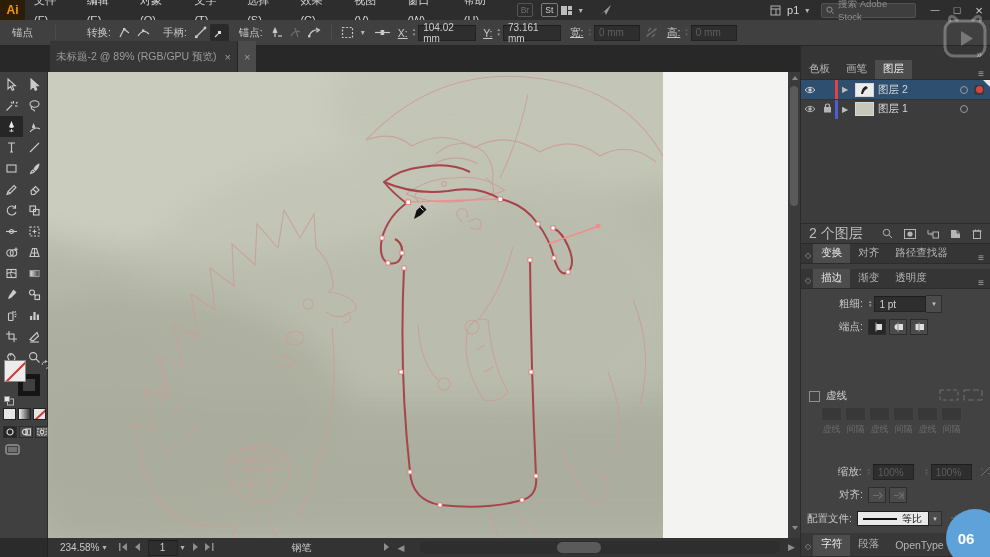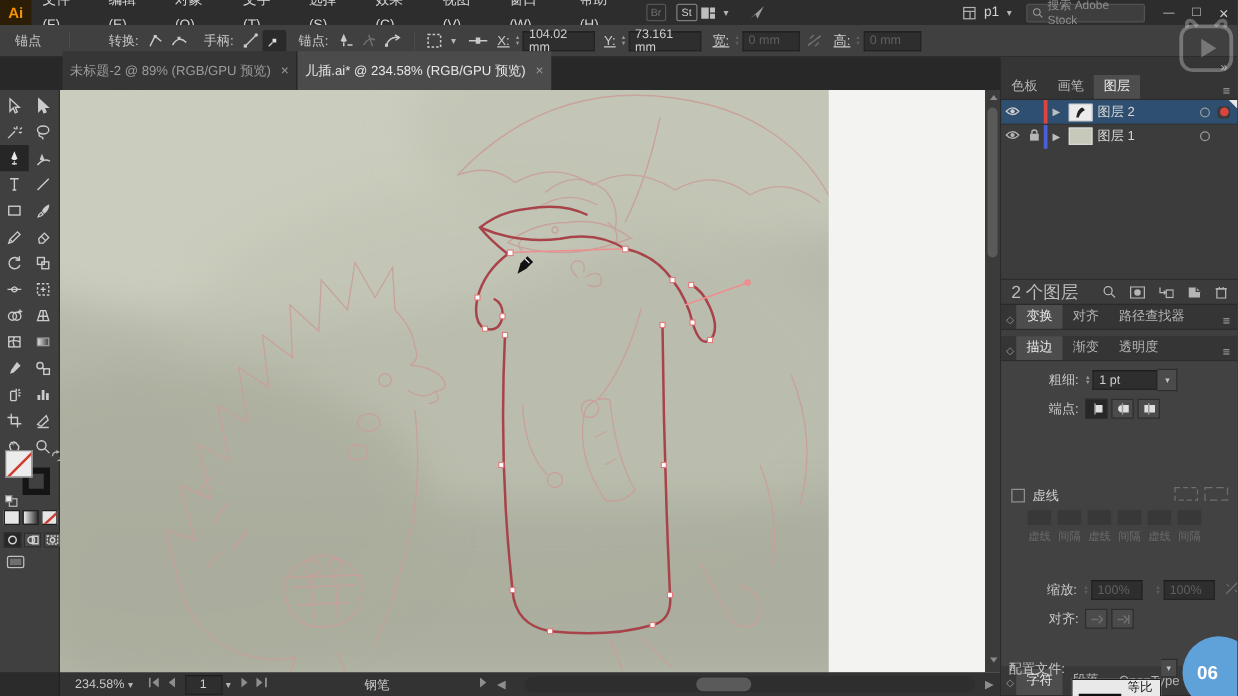--- a/index.html
+++ b/index.html
@@ -64,21 +64,21 @@
   .colorbar{width:3px;height:19px;}
   .thumb{width:19px;height:14px;border:1px solid #d8d8d8;margin:0 4px 0 3px;}
   .target{width:8px;height:8px;border:1px solid #9a9a9a;border-radius:50%;}
   .sbtn{width:18px;height:16px;background:#4b4b4b;border:1px solid #2d2d2d;display:flex;align-items:center;justify-content:center;margin-right:3px;}
   .sbtn.on{background:#272727;}
   .sbtn svg{stroke:#d2d2d2;fill:none;stroke-width:1.2;}
   .sbtn.off svg{stroke:#6b6b6b;}
   .srow{position:absolute;left:0;width:190px;display:flex;align-items:center;font-size:10.5px;}
   .slbl{width:62px;text-align:right;margin-right:5px;color:#c9c9c9;}
   .dashfld{width:21px;height:14px;background:#383838;border:1px solid #444;margin-right:3px;}
-  .arrow-dd{width:40px;height:15px;background:#e9e9e9;border:1px solid #1f1f1f;display:flex;align-items:flex-end;justify-content:center;margin-top:32px;}
+  .arrow-dd{width:40px;height:15px;background:#e9e9e9;border:1px solid #1f1f1f;display:flex;align-items:center;justify-content:center;}
   .arrow-dd .ln{width:28px;height:2px;background:#111;}
   .dd-btn{width:13px;height:15px;background:#4b4b4b;border:1px solid #2d2d2d;border-left:none;display:flex;align-items:center;justify-content:center;color:#c5c5c5;font-size:7px;}
   
   #watermark{right:2px;top:13px;display:flex;align-items:center;gap:8px;pointer-events:none;z-index:50;opacity:.9;}
   #wm-text{font-size:44px;font-weight:bold;letter-spacing:3px;color:rgba(255,255,255,0.10);
            -webkit-text-stroke:2px rgba(255,255,255,0.30);line-height:44px;}
   #wm-badge{right:-14px;bottom:-10px;width:58px;height:58px;border-radius:50%;background:#5fa2d9;z-index:60;
             color:#fff;font-size:15px;font-weight:bold;display:flex;align-items:center;justify-content:center;}
 </style>
 </head>
@@ -239,21 +239,20 @@
       </div>
   </div>
 
   <div id="tabbar" class="abs">
     <div style="width:50px"></div>
     <div class="doctab inactive">
       <span>未标题-2 @ 89% (RGB/GPU 预览)</span>
       <span class="tab-close">×</span>
     </div>
     <div class="doctab active">
-      <span>儿插.ai* @ 234.58% (RGB/GPU 预览)</span>
       <span class="tab-close">×</span>
     </div>
   </div>
 
   <div id="toolbar" class="abs">
     <div id="tools">
       <div class="tool">
           <svg width="13" height="14" viewBox="0 0 13 14">
             <path d="M3 1 L3 11 L5.6 8.4 L7.2 12.3 L8.8 11.6 L7.2 7.8 L10.4 7.8 Z"></path>
           </svg>

